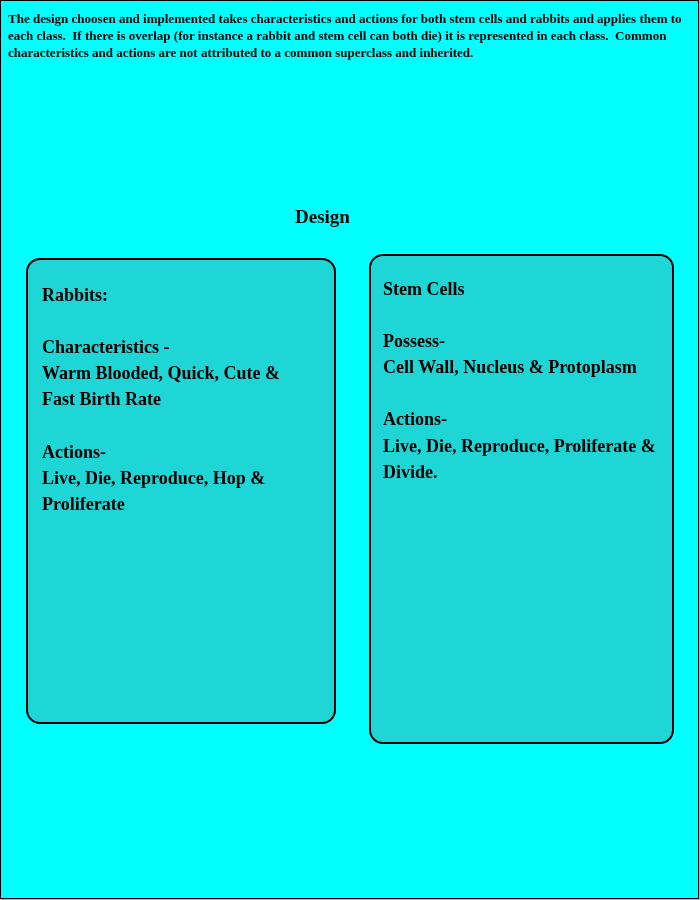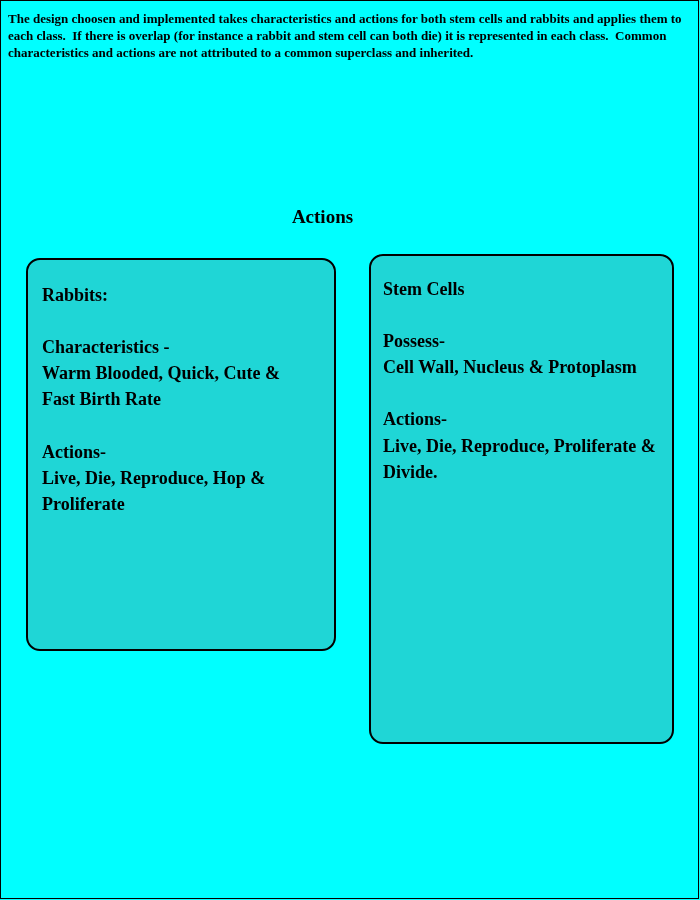--- a/index.html
+++ b/index.html
@@ -48,21 +48,21 @@
     position: absolute;
     background: #1FD6D6;
     border: 2px solid #000000;
     border-radius: 14px;
     box-sizing: border-box;
   }
   .box-rabbits {
     left: 26px;
     top: 258px;
     width: 310px;
-    height: 393px;
+    height: 466px;
   }
   .box-stemcells {
     left: 369px;
     top: 254px;
     width: 305px;
     height: 490px;
   }
   .box-text {
     position: absolute;
     left: 0;
@@ -80,21 +80,21 @@
     padding-left: 12px;
   }
 </style>
 </head>
 <body>
 
 <div class="page-border"></div>
 
 <div class="intro">The design choosen and implemented takes characteristics and actions for both stem cells and rabbits and applies them to each class.  If there is overlap (for instance a rabbit and stem cell can both die) it is represented in each class.  Common characteristics and actions are not attributed to a common superclass and inherited.</div>
 
-<div class="design-title">Actions</div>
+<div class="design-title">Design</div>
 
 <div class="box box-rabbits">
   <div class="box-text">Rabbits:
 
 Characteristics -
 Warm Blooded, Quick, Cute &amp;
 Fast Birth Rate
 
 Actions-
 Live, Die, Reproduce, Hop &amp; Proliferate</div>

